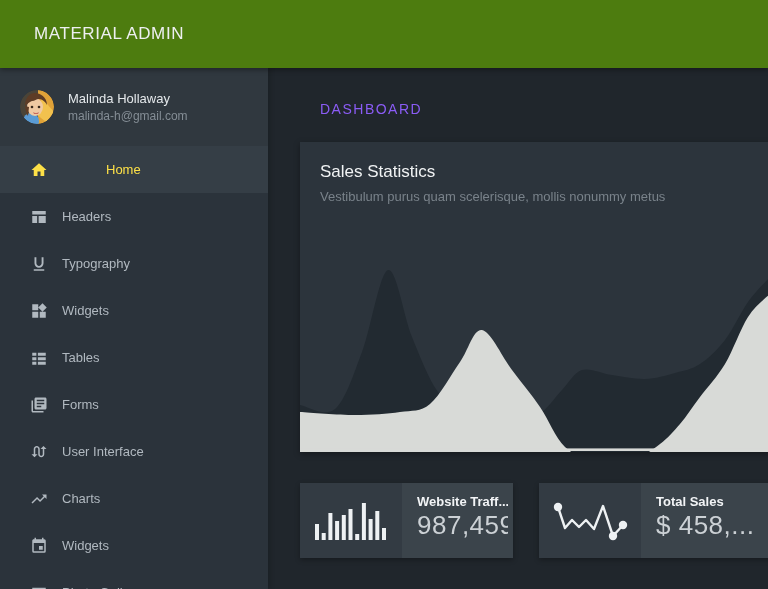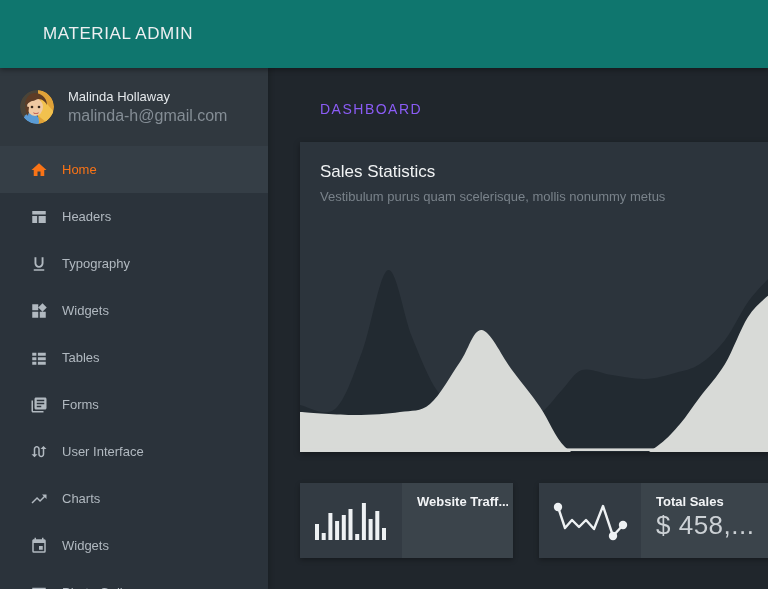--- a/index.html
+++ b/index.html
@@ -2,37 +2,37 @@
 <html><head>
 <meta charset="utf-8">
 <style>
   * { margin:0; padding:0; box-sizing:border-box; }
   html,body { background:#14181c; }
   body { font-family:"Liberation Sans", sans-serif; }
 
   .screen { position:relative; width:768px; height:589px; overflow:hidden; background:#20262c; }
 
   
-  .topbar { position:absolute; top:0; left:0; width:768px; height:68px; background:#0f766e;
-            display:flex; align-items:center; padding:0 43px;
+  .topbar { position:absolute; top:0; left:0; width:768px; height:68px; background:#4d7c0f;
+            display:flex; align-items:center; padding:0 34px;
             box-shadow:0 2px 5px rgba(0,0,0,.35); z-index:6; }
   .brand { color:#edeff1; font-size:17px; letter-spacing:.6px; font-weight:500; }
 
   
   .sidebar { position:absolute; top:68px; left:0; width:268px; height:521px;
              background:#2b333b; z-index:5; overflow:hidden; box-shadow:2px 0 5px rgba(0,0,0,.18); }
   .user { height:78px; background:#30383f; display:flex; align-items:center; padding:0 20px; }
   .avatar { width:34px; height:34px; border-radius:50%; overflow:hidden; flex:none; margin-right:14px; }
   .avatar svg { display:block; width:34px; height:34px; }
   .user-name { font-size:13px; color:#e4e8eb; font-weight:400; margin-bottom:3px; }
-  .user-email { font-size:16px; color:#848d95; }
+  .user-email { font-size:12px; color:#848d95; }
 
   .menu-item { display:flex; align-items:center; height:47px; padding:0 20px 0 30px;
                color:#b1b9c0; text-decoration:none; cursor:pointer; }
-  .menu-item.active { background:#353e46; color:#f97316; }
+  .menu-item.active { background:#353e46; color:#fde047;gap:44px; }
   .mi-icon { width:18px; height:18px; margin-right:14px; flex:none; }
   .mi-icon svg { width:18px; height:18px; fill:currentColor; display:block; }
   .mi-label { font-size:13px; white-space:nowrap; }
 
   
   .content { position:absolute; top:68px; left:268px; width:500px; height:521px; }
   .page-title { position:absolute; top:33px; left:52px; font-size:14px; font-weight:400;
                 color:#8b5cf6; letter-spacing:1.5px; }
 
   .card { position:absolute; top:74px; left:32px; width:470px; height:310px;
@@ -200,20 +200,21 @@
                 <rect x="41.2" y="36" width="4" height="6" fill="#eef1f3"></rect>
                 <rect x="47.9" y="5" width="4" height="37" fill="#eef1f3"></rect>
                 <rect x="54.6" y="21" width="4" height="21" fill="#eef1f3"></rect>
                 <rect x="61.3" y="13" width="4" height="29" fill="#eef1f3"></rect>
                 <rect x="68.0" y="30" width="4" height="12" fill="#eef1f3"></rect>
               </svg>
             </span>
           </div>
           <div class="stat-text">
             <div class="stat-label">Website Traff...</div>
+            <div class="stat-value">987,459</div>
           </div>
         </div>
         <div class="stat-card w2">
           <div class="stat-icon-panel">
             <span>
               <svg viewBox="0 0 80 48" style="width:80px;height:48px;display:block">
                 <polyline points="8,10 15,31 22,23 29,30 36,23 44,32 53,9 63,39 73,28" fill="none" stroke="#eef1f3" stroke-width="2.4" stroke-linejoin="round" stroke-linecap="round"></polyline>
                 <circle cx="8" cy="10" r="4.2" fill="#eef1f3"></circle>
                 <circle cx="63" cy="39" r="4.2" fill="#eef1f3"></circle>
                 <circle cx="73" cy="28" r="4.2" fill="#eef1f3"></circle>

